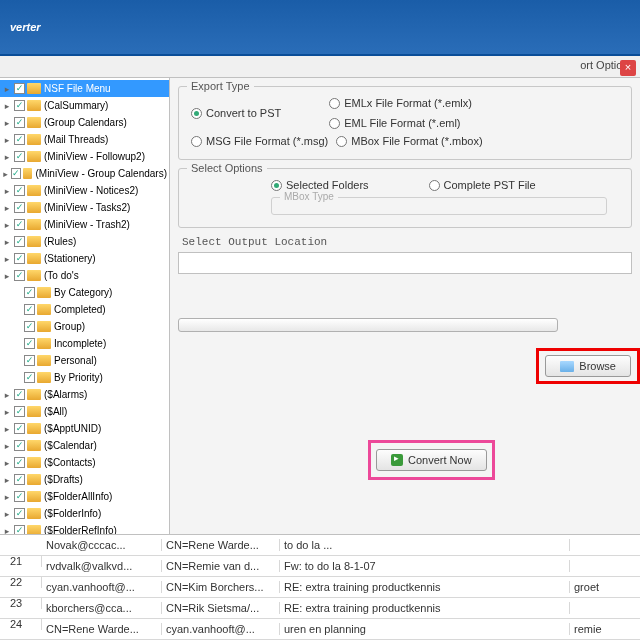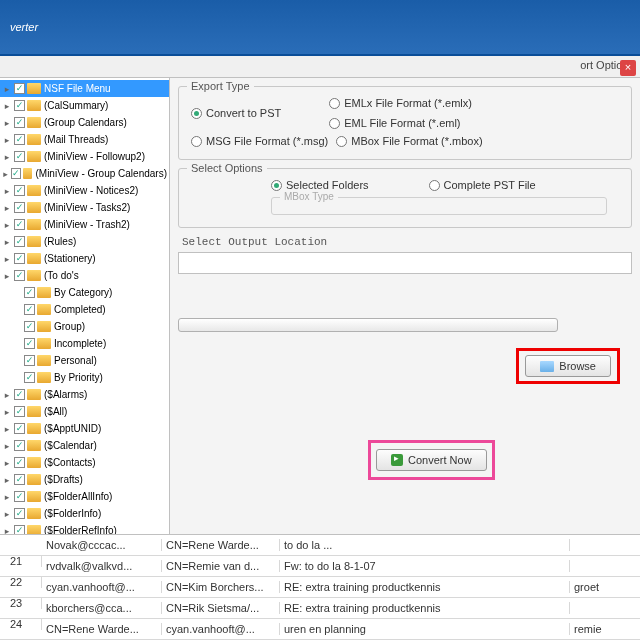--- a/index.html
+++ b/index.html
@@ -1,18 +1,18 @@
 <!DOCTYPE html>
 <html><head>
 <meta charset="utf-8">
 <style>
 * { box-sizing: border-box; margin: 0; padding: 0; font-family: Tahoma, Arial, sans-serif; font-size: 11px; }
 body { background: #e8e8e8; width: 640px; height: 640px; overflow: hidden; position: relative; }
 
-.titlebar { background: linear-gradient(#1a5da8, #2a6db8); color: #fff; height: 56px; display: flex; align-items: center; padding: 0 10px; font-size: 28px; font-weight: normal; font-style: italic; border-bottom: 2px solid #0a4d98; }
+.titlebar { background: linear-gradient(#1a5da8, #2a6db8); color: #fff; height: 56px; display: flex; align-items: center; padding: 0 10px; font-size: 28px; font-weight: bold; font-style: italic; border-bottom: 2px solid #0a4d98; }
 
 .subbar { background: #f0f0f0; border-bottom: 1px solid #c0c0c0; height: 22px; padding: 3px 6px; color: #444; text-align: right; }
 
 .main { display: flex; height: 456px; background: #fff; }
 
 .tree { width: 170px; background: #fff; border-right: 1px solid #c0c0c0; overflow: hidden; padding: 2px 0; }
 .tree-item { display: flex; align-items: center; height: 17px; padding: 0 2px; white-space: nowrap; color: #000; }
 .tree-item.selected { background: #3399ff; color: #fff; }
 .tree-item .tog { width: 10px; text-align: center; color: #666; font-size: 9px; }
 .tree-item .chk { width: 11px; height: 11px; border: 1px solid #888; background: #fff; margin: 0 2px; display: flex; align-items: center; justify-content: center; color: #2a8; font-size: 9px; line-height: 1; }
@@ -28,21 +28,21 @@
 .radio .dot { width: 11px; height: 11px; border: 1px solid #777; border-radius: 50%; background: #fff; display: flex; align-items: center; justify-content: center; }
 .radio .dot.sel::after { content: ''; width: 5px; height: 5px; background: #3a7; border-radius: 50%; }
 .radio.disabled { color: #a0a0a0; }
 .radio.disabled .dot { border-color: #bbb; }
 .subgroup { border: 1px solid #d0d0d0; border-radius: 3px; padding: 8px 10px; margin-top: 6px; position: relative; }
 .subgroup-title { position: absolute; top: -7px; left: 8px; background: #f4f4f4; padding: 0 4px; color: #aaa; font-size: 10px; }
 
 .output-label { color: #555; margin: 6px 4px 4px; font-family: Liberation Mono, monospace; }
 .output-box { border: 1px solid #c0c0c0; background: #fff; height: 22px; width: 100%; }
 
-.browse-wrap { position: absolute; right: 20px; top: 270px; border: 3px solid #e00; padding: 4px 6px; }
+.browse-wrap { position: absolute; right: 0; top: 270px; border: 3px solid #e00; padding: 4px 6px; }
 .btn { background: linear-gradient(#fdfdfd, #e4e4e4); border: 1px solid #999; border-radius: 3px; padding: 4px 14px; display: inline-flex; align-items: center; gap: 5px; color: #333; cursor: pointer; }
 .btn .icn-folder { width: 14px; height: 11px; background: linear-gradient(#a8d8ff, #6ab0e8); border-radius: 1px; }
 .btn .icn-go { width: 12px; height: 12px; background: #3a9a3a; border-radius: 2px; position: relative; }
 .btn .icn-go::after { content: '▸'; color: #fff; font-size: 9px; position: absolute; top: -1px; left: 3px; }
 
 .progress { height: 14px; border: 1px solid #b0b0b0; border-radius: 3px; background: linear-gradient(#fff,#e8e8e8); margin-top: 44px; width: 380px; }
 
 .convert-wrap { position: absolute; left: 198px; top: 362px; border: 3px solid #ec4899; padding: 6px 5px; }
 
 .grid { background: #fff; border-top: 1px solid #c0c0c0; }

